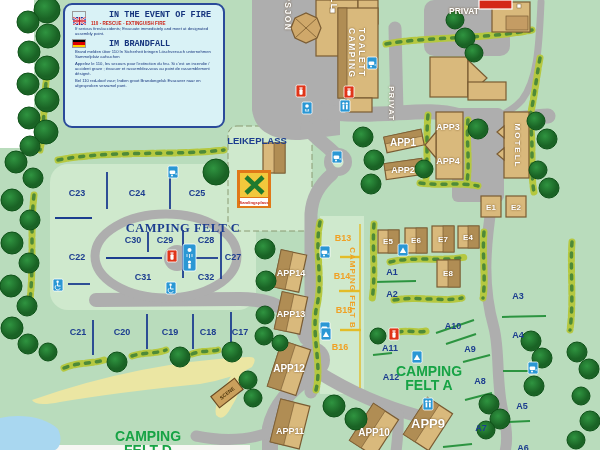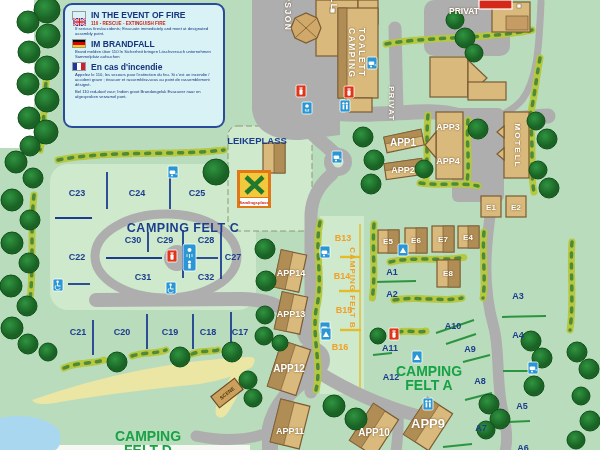--- a/index.html
+++ b/index.html
@@ -4,35 +4,35 @@
 <style>
   html,body{margin:0;padding:0;background:#fff;}
   .map{position:relative;width:600px;height:450px;overflow:hidden;background:#ffffff;
        font-family:"Liberation Sans",sans-serif;}
   .map svg.base{position:absolute;left:0;top:0;}
   
   .lbl{position:absolute;transform:translate(-50%,-50%);font-weight:bold;white-space:nowrap;z-index:5;}
   .navy{color:#1c3d8f;font-size:9px;}
   .orange{color:#f0a125;font-size:9px;padding-left:14px;}
   .wlbl{color:#ffffff;font-size:8px;text-shadow:0 0 2px rgba(90,60,20,.85);}
-  .feltc{font-size:12.5px;letter-spacing:.5px;}
+  .feltc{font-size:12.5px;letter-spacing:.5px;font-family:Liberation Serif, serif;}
   .greent{color:#17a345;font-size:14px;line-height:1.0;text-align:center;}
   .vert{position:absolute;transform:translate(-50%,-50%);writing-mode:vertical-rl;
         font-weight:bold;white-space:nowrap;z-index:5;}
   .vert-top{position:absolute;transform:translateX(-50%);writing-mode:vertical-rl;
         font-weight:bold;white-space:nowrap;z-index:5;}
   .vwhite{color:#fff;font-size:8.5px;letter-spacing:1.5px;text-shadow:0 0 2px rgba(90,60,20,.85);}
   .vorange{color:#f0a125;font-size:8px;letter-spacing:1px;}
   .redtxt{color:#cc2014;font-size:4.2px;}
   .scene{color:#4a3208;font-size:5px;transform:translate(-50%,-50%) rotate(-38deg);}
   
   .legend{position:absolute;left:63px;top:3px;width:162px;height:125px;background:#d9f2f6;
           border:2.5px solid #2a4a9a;border-radius:9px;box-sizing:border-box;
           padding:4px 6px 2px 7px;z-index:6;}
-  .lrow{display:flex;align-items:center;gap:5px;margin-top:1px;}
+  .lrow{display:flex;align-items:center;gap:23px;margin-top:1px;font-family:Liberation Mono, monospace;}
   .flag{width:14px;height:9px;flex:0 0 auto;border:.5px solid #9a9a9a;box-sizing:border-box;}
   .ltitle{font-weight:bold;color:#16357e;font-size:8.5px;white-space:nowrap;}
   .lphone{font-size:4.6px;font-weight:bold;color:#cc2418;margin:1px 0 0 19px;}
   .lbody{font-size:4.2px;color:#16357e;line-height:1.18;margin:1px 0 2px 3px;}
   .f-de{background:linear-gradient(#000 33%,#dd0000 33%,#dd0000 66%,#ffce00 66%);}
   .f-fr{background:linear-gradient(90deg,#2236a0 33%,#fff 33%,#fff 66%,#d02030 66%);}
   .f-be{background:linear-gradient(90deg,#111 33%,#f5c400 33%,#f5c400 66%,#d02030 66%);}
 </style>
 </head>
 <body>
@@ -485,22 +485,18 @@
   </div>
   <div class="lphone">110 - RESCUE - EXTINGUISH FIRE</div>
   <div class="lbody">If serious fires/accidents; Evacuate immediately and meet at designated assembly point.</div>
 
   <div class="lrow">
     <div class="flag f-de"></div>
     <div class="ltitle">IM  BRANDFALL</div>
   </div>
   <div class="lbody">Brand melden über 110 In Sicherheit bringen Löschversuch unternehmen Sammelplatz aufsuchen</div>
 
-  <div class="lrow">
-    <div class="flag f-fr"></div>
-    <div class="ltitle">En cas d'incendie</div>
-  </div>
   <div class="lbody">Appelez le 110, les secours pour l'extinction du feu. Si c'est un incendie / accident grave ; évacuer et rassemblez-vous au point de rassemblement désigné.</div>
 
   <div class="lbody">Bel 110 red-doof vuur; Indien groot Brandongeluk Evacueer naar en afgesproken verzamel punt.</div>
 </div>
 
 </div>
 
 </body></html>

